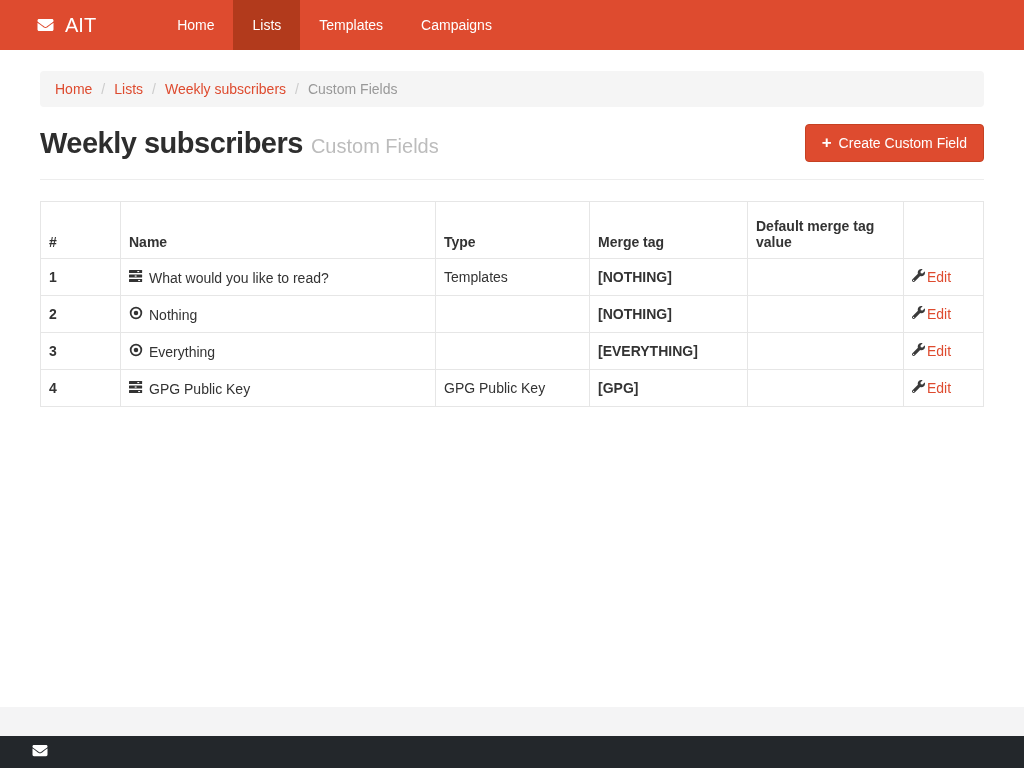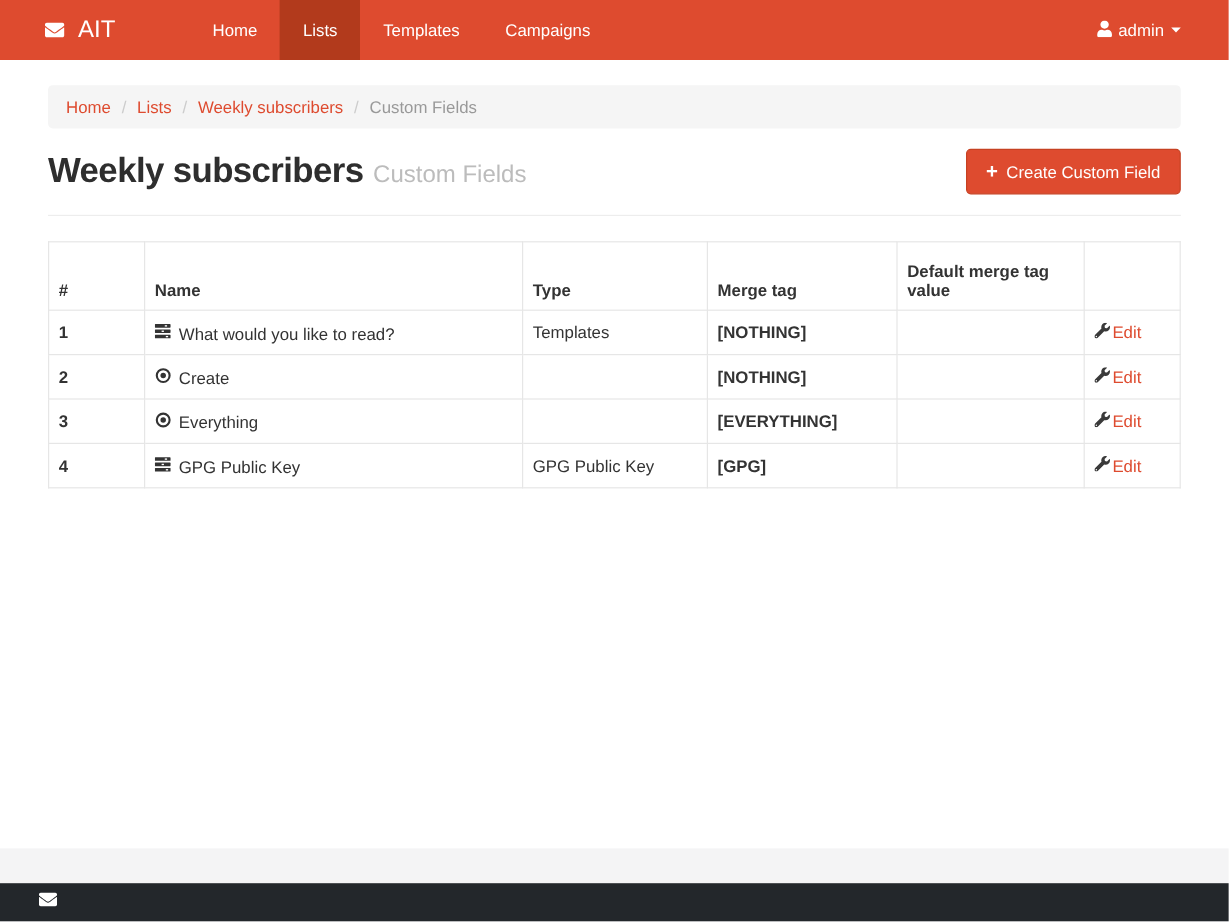--- a/index.html
+++ b/index.html
@@ -66,27 +66,20 @@
         </svg>
       </span>
     <span>AIT</span>
   </div>
   <div class="nav-items">
     <div class="nav-item">Home</div>
     <div class="nav-item active">Lists</div>
     <div class="nav-item">Templates</div>
     <div class="nav-item">Campaigns</div>
   </div>
-  <div class="navbar-right">
-    <span><svg width="13" height="14" viewBox="0 0 448 512">
-          <path fill="#ffffff" d="M224 256c70.7 0 128-57.3 128-128S294.7 0 224 0 96 57.3 96 128s57.3 128 128 128zm89.6 32h-16.7c-22.2 10.2-46.9 16-72.9 16s-50.6-5.8-72.9-16h-16.7C60.2 288 0 348.2 0 422.4V464c0 26.5 21.5 48 48 48h352c26.5 0 48-21.5 48-48v-41.6c0-74.2-60.2-134.4-134.4-134.4z"></path>
-        </svg></span>
-    <span>admin</span>
-    <span class="caret"></span>
-  </div>
 </div>
 
 <div class="container">
 
   <div class="breadcrumb">
     <span class="crumb-link">Home</span>
     <span class="crumb-sep">/</span>
     <span class="crumb-link">Lists</span>
     <span class="crumb-sep">/</span>
     <span class="crumb-link">Weekly subscribers</span>
@@ -159,21 +152,21 @@
         </td>
       </tr>
       <tr>
         <td class="num-cell">2</td>
         <td>
           <span class="name-flex">
             <span><svg width="14" height="14" viewBox="0 0 16 16">
                   <circle cx="8" cy="8" r="6.1" fill="none" stroke="#333" stroke-width="2"></circle>
                   <circle cx="8" cy="8" r="2.6" fill="#333"></circle>
                 </svg></span>
-            <span>Create</span>
+            <span>Nothing</span>
           </span>
         </td>
         <td></td>
         <td class="merge-cell">[NOTHING]</td>
         <td></td>
         <td>
           <a class="edit-link">
             <span><svg width="13" height="13" viewBox="0 0 512 512">
                   <path fill="#3a3a3a" d="M507.73 109.1c-2.24-9.03-13.54-12.09-20.12-5.51l-74.36 74.36-67.88-11.31-11.31-67.88 74.36-74.36c6.62-6.62 3.43-17.9-5.66-20.16-47.38-11.74-99.55.91-136.58 37.93-39.64 39.64-50.55 97.1-34.05 147.2L18.74 402.76c-24.99 24.99-24.99 65.51 0 90.5 24.99 24.99 65.51 24.99 90.5 0l213.21-213.21c50.12 16.71 107.47 5.68 147.37-34.22 37.07-37.07 49.7-89.32 37.91-136.73zM64 472c-13.25 0-24-10.75-24-24 0-13.26 10.75-24 24-24s24 10.74 24 24-10.75 24-24 24z"></path>
                 </svg></span>

